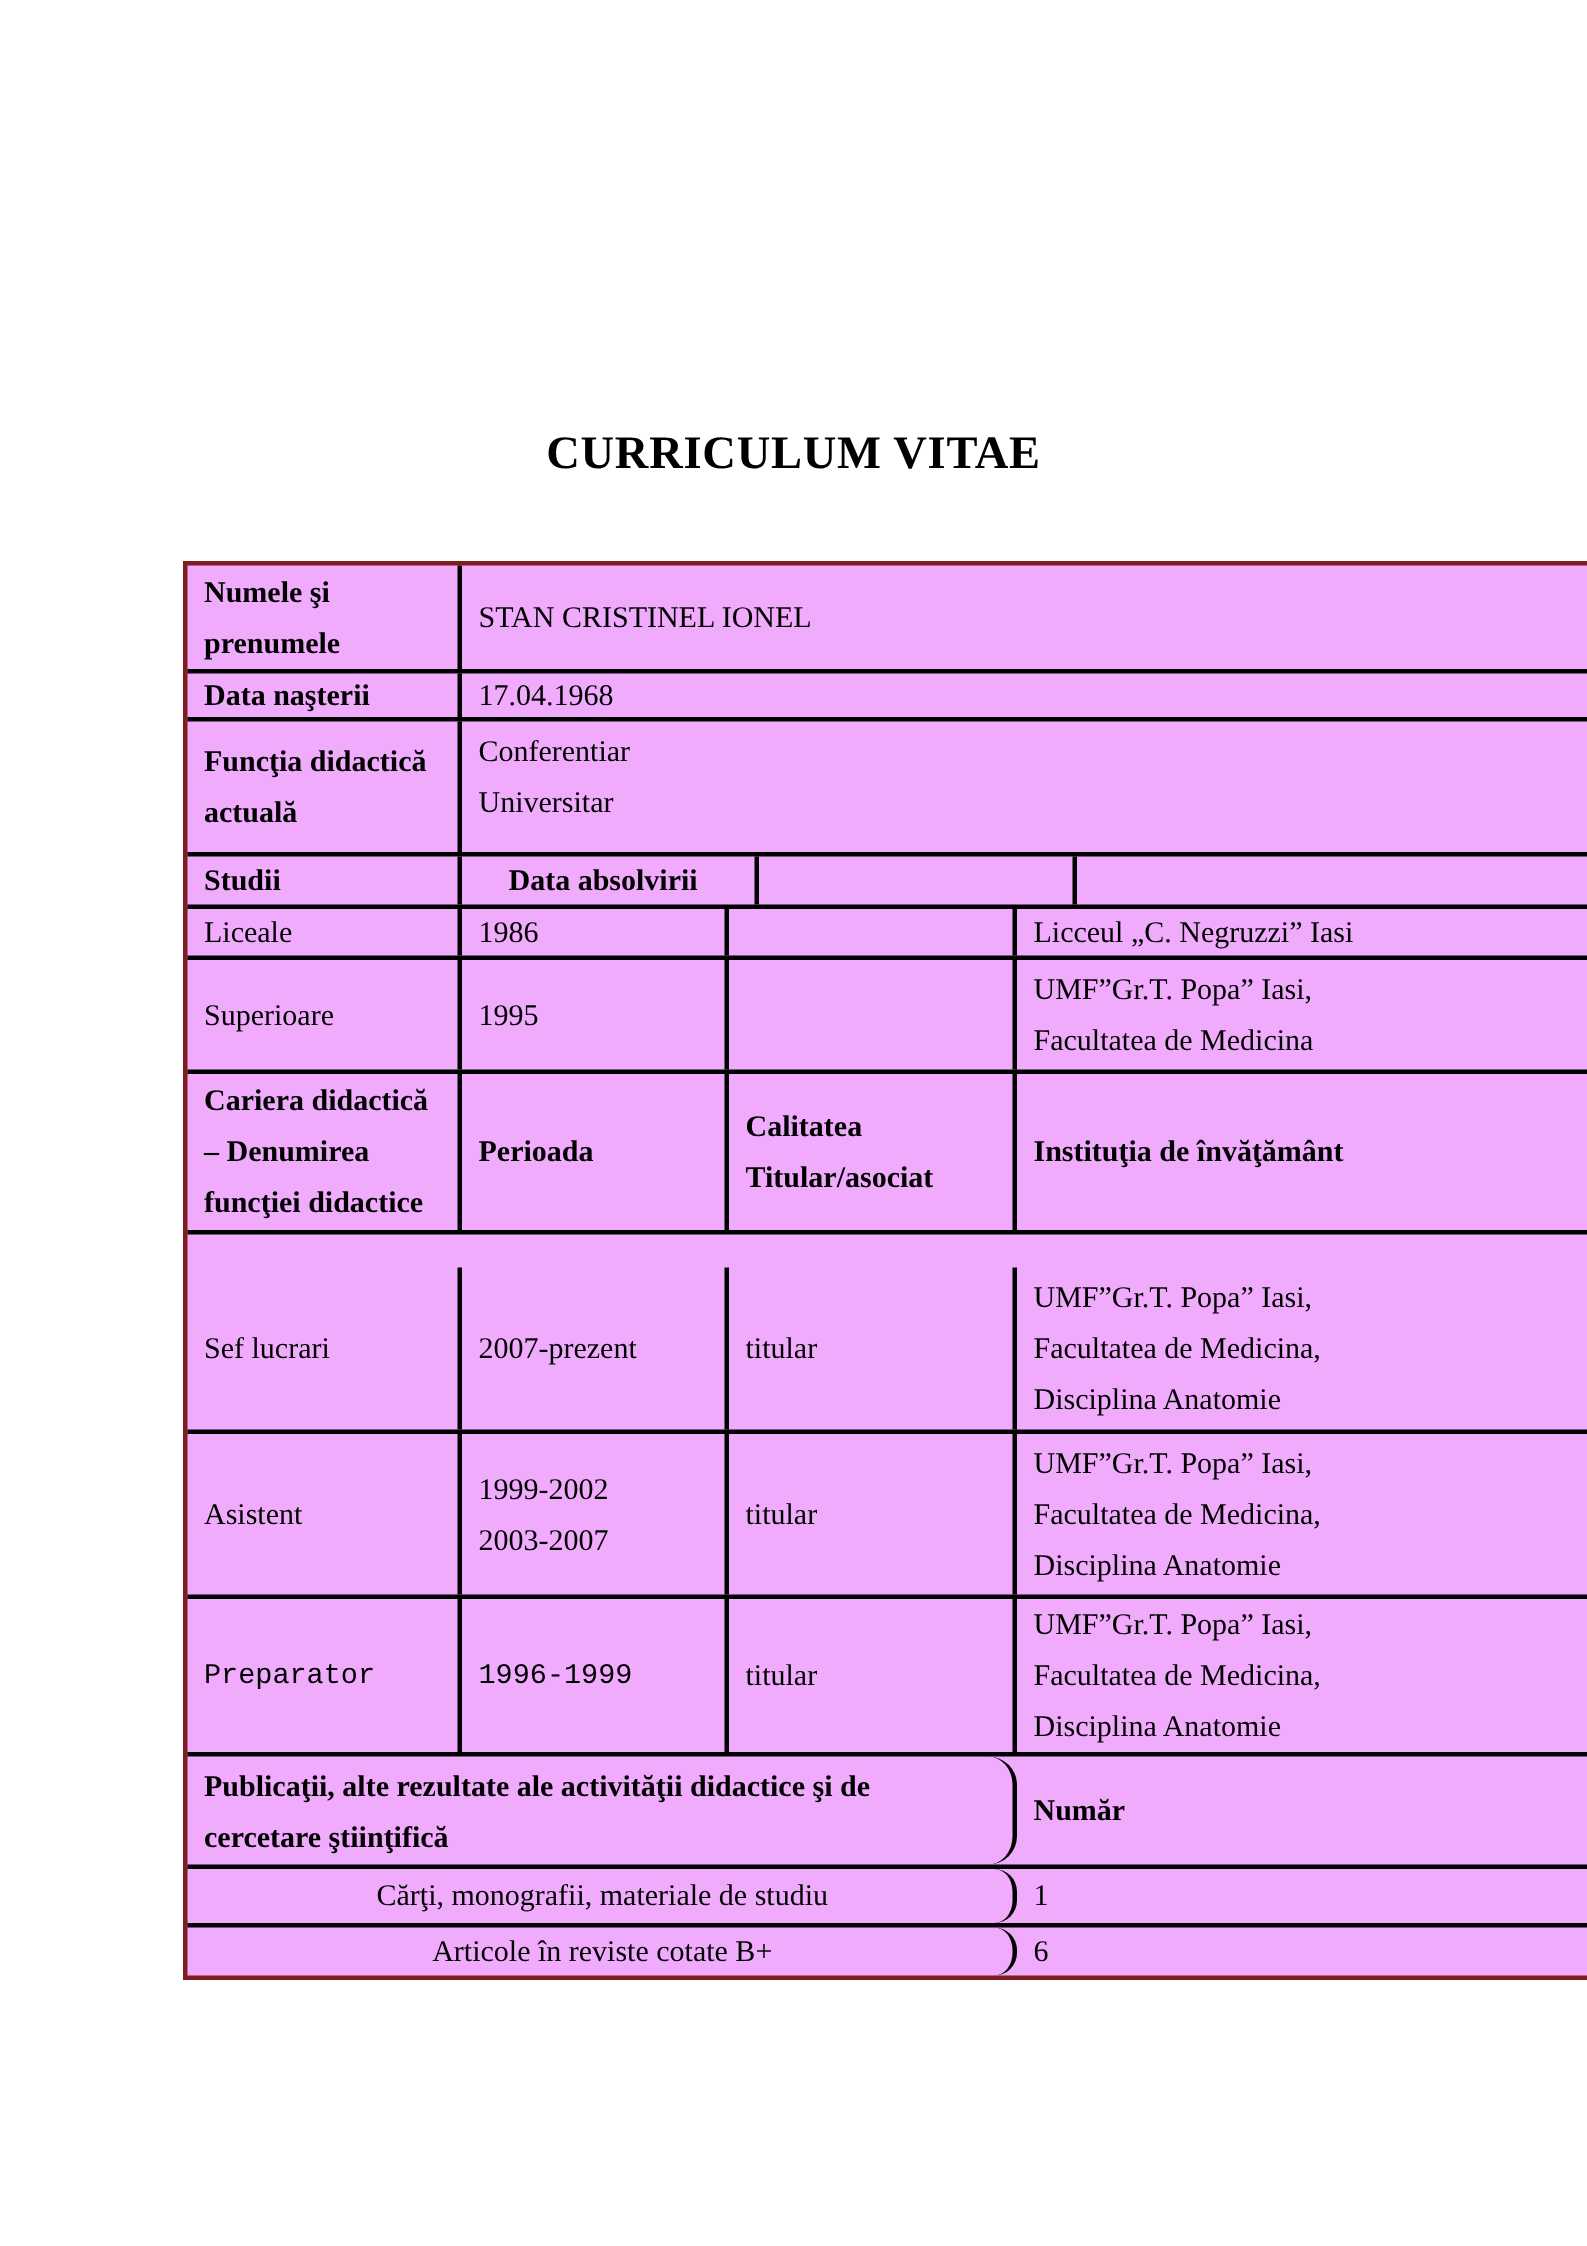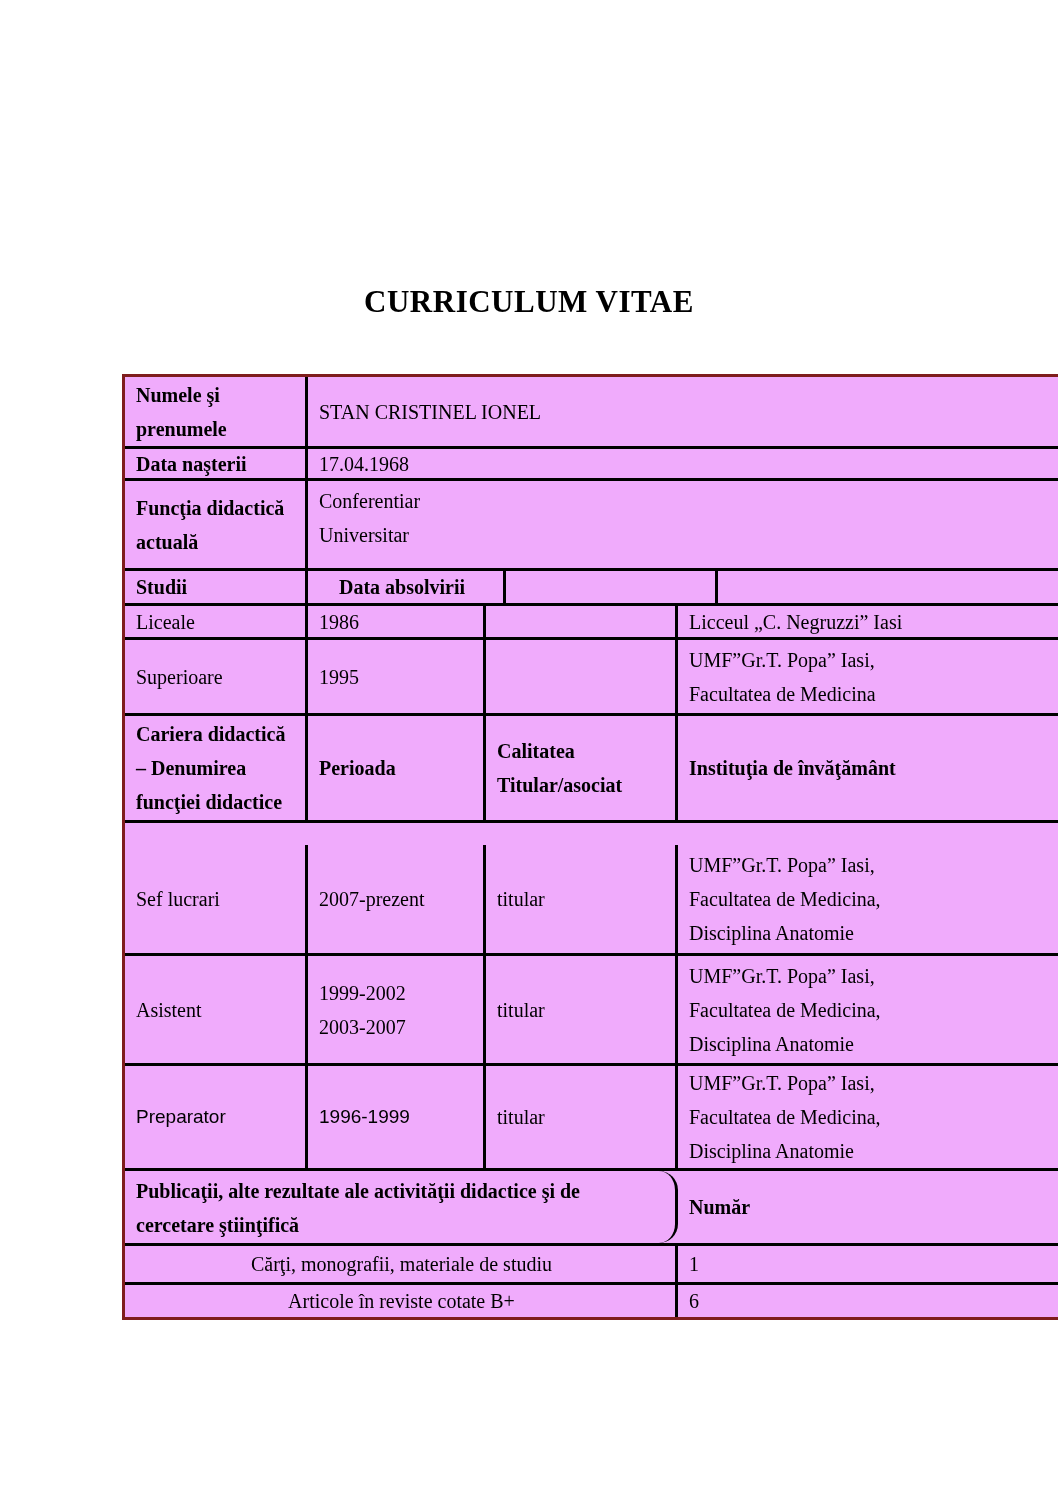--- a/index.html
+++ b/index.html
@@ -46,22 +46,22 @@
   .cell span { white-space: pre-line; line-height: 34px; }
   .bold { font-weight: bold; }
   .divR { border-right: 3px solid #000000; }
   .c1 { width: 183px; }
   .c2 { width: 178px; }
   .c3 { width: 192px; }
   .c4 { flex: 1; }
   .valwide { flex: 1; }
   .merge3 { width: 553px; }
   .vtop { align-items: flex-start; padding-top: 3px; border-radius: 19px; }
-  .center { justify-content: center; text-align: center; }
-  .sans { font-family: Liberation Sans, sans-serif; font-size: 19px; align-items: center; }
+  .center { justify-content: center; text-align: center; border-radius: 15px; }
+  .sans { font-family: Liberation Mono, monospace; font-size: 19px; align-items: center; }
   
   .r1  { height: 72px; }
   .r2  { height: 32px; }
   .r3  { height: 90px; }
   .r4  { height: 35px; gap: 20px; }
   .r5  { height: 34px; }
   .r6  { height: 76px; }
   .r7  { height: 107px; }
   .rgap{ height: 22px; }
   .r8  { height: 111px; }

